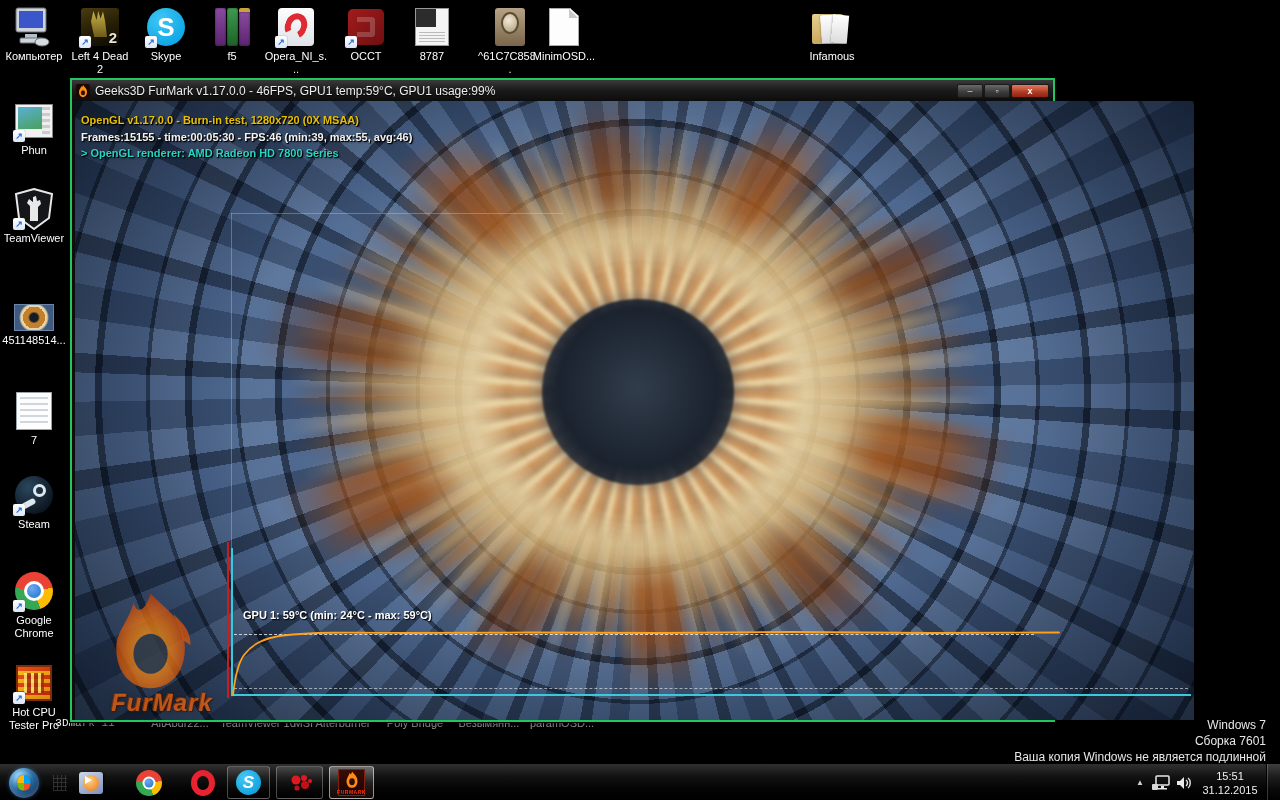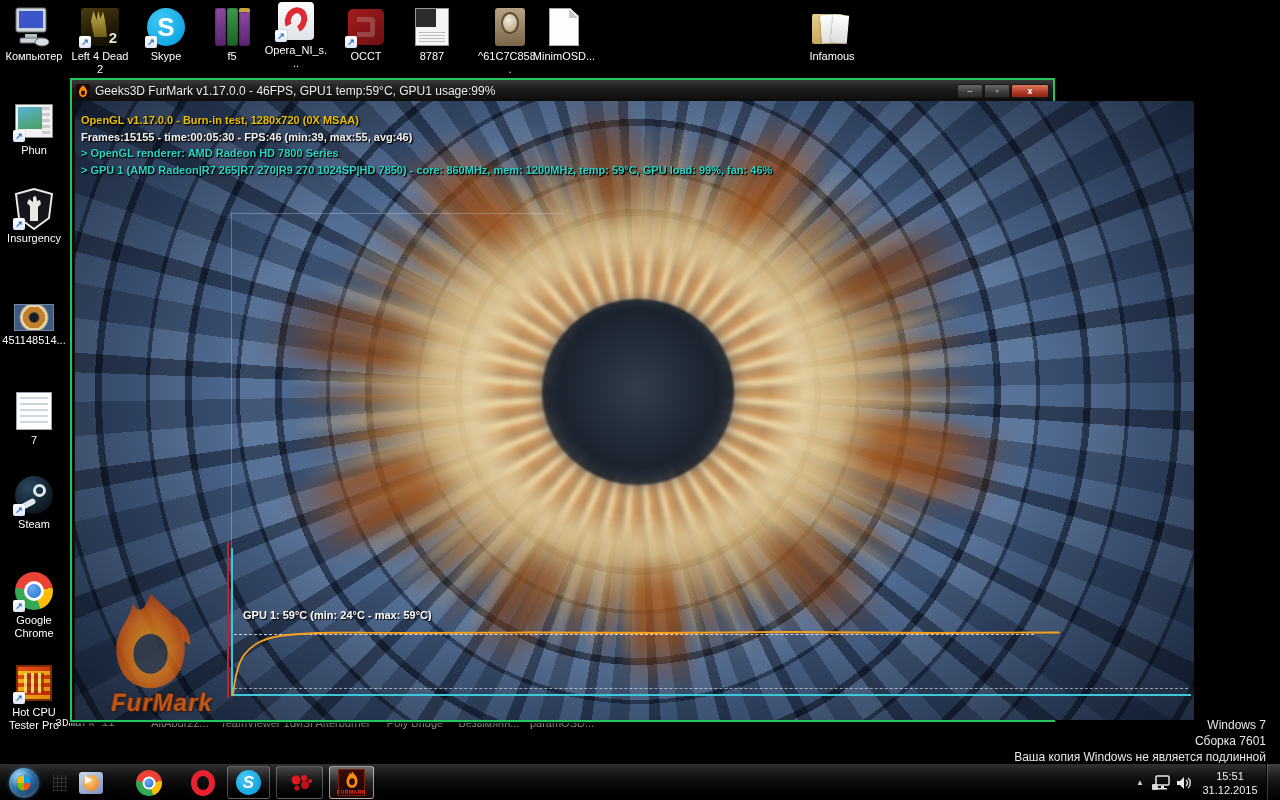--- a/index.html
+++ b/index.html
@@ -181,21 +181,21 @@
   <div class="dicon" style="left:200px; top:6px;">
     <div class="glyph">
         <div class="g-rar">
           <span></span>
           <span></span>
           <span></span>
         </div>
       </div>
     <div class="lbl">f5</div>
   </div>
-  <div class="dicon" style="left:264px; top:0;">
+  <div class="dicon" style="left:264px; top:6px;">
     <div class="glyph shortcut">
         <div class="g-opera">
           <i></i>
         </div>
       </div>
     <div class="lbl">Opera_NI_s...</div>
   </div>
   <div class="dicon" style="left:334px; top:6px;">
     <div class="glyph shortcut">
         <div class="g-occt">
@@ -249,21 +249,21 @@
       </div>
     <div class="lbl">Phun</div>
   </div>
   <div class="dicon" style="left:2px; top:188px;">
     <div class="glyph shortcut">
       <svg width="40" height="42" viewBox="0 0 40 42">
           <path d="M20 1 L38 6 L35 30 L20 41 L5 30 L2 6 Z" fill="#15161a" stroke="#e8e8e8" stroke-width="2"></path>
           <path d="M16 33 L16 18 L13 15 L15 11 L19 14 L19 9 L22 8 L23 13 L26 12 L27 16 L24 19 L24 33 Z" fill="#e8e8e8"></path>
         </svg>
     </div>
-    <div class="lbl">Insurgency</div>
+    <div class="lbl">TeamViewer</div>
   </div>
   <div class="dicon" style="left:2px; top:302px;">
     <div class="glyph" style="height:30px;">
         <div class="g-eyepic"></div>
       </div>
     <div class="lbl">451148514...</div>
   </div>
   <div class="dicon" style="left:2px; top:390px;">
     <div class="glyph">
         <div class="g-explorer">
@@ -337,21 +337,20 @@
     <div class="eyepart eye-blotches"></div>
     <div class="eyepart eye-inner"></div>
     <div class="eyepart pupil-fringe"></div>
     <div class="eyepart pupil"></div>
     <div class="layer vignette"></div>
 
     <div class="osd">
       <div class="c-yellow">OpenGL v1.17.0.0 - Burn-in test, 1280x720 (0X MSAA)</div>
       <div class="c-white">Frames:15155 - time:00:05:30 - FPS:46 (min:39, max:55, avg:46)</div>
       <div class="c-cyan">&gt; OpenGL renderer: AMD Radeon HD 7800 Series</div>
-      <div class="c-cyan">&gt; GPU 1 (AMD Radeon|R7 265|R7 270|R9 270 1024SP|HD 7850) - core: 860MHz, mem: 1200MHz, temp: 59°C, GPU load: 99%, fan: 46%</div>
     </div>
 
     <div class="fm-logo">
       <svg width="150" height="100" viewBox="0 0 100 70">
         <defs>
           <radialGradient id="fg" cx="50%" cy="60%" r="60%">
             <stop offset="0%" stop-color="#ffb520"></stop>
               <stop offset="55%" stop-color="#f07810"></stop>
               <stop offset="100%" stop-color="#c03808"></stop>
           </radialGradient>

